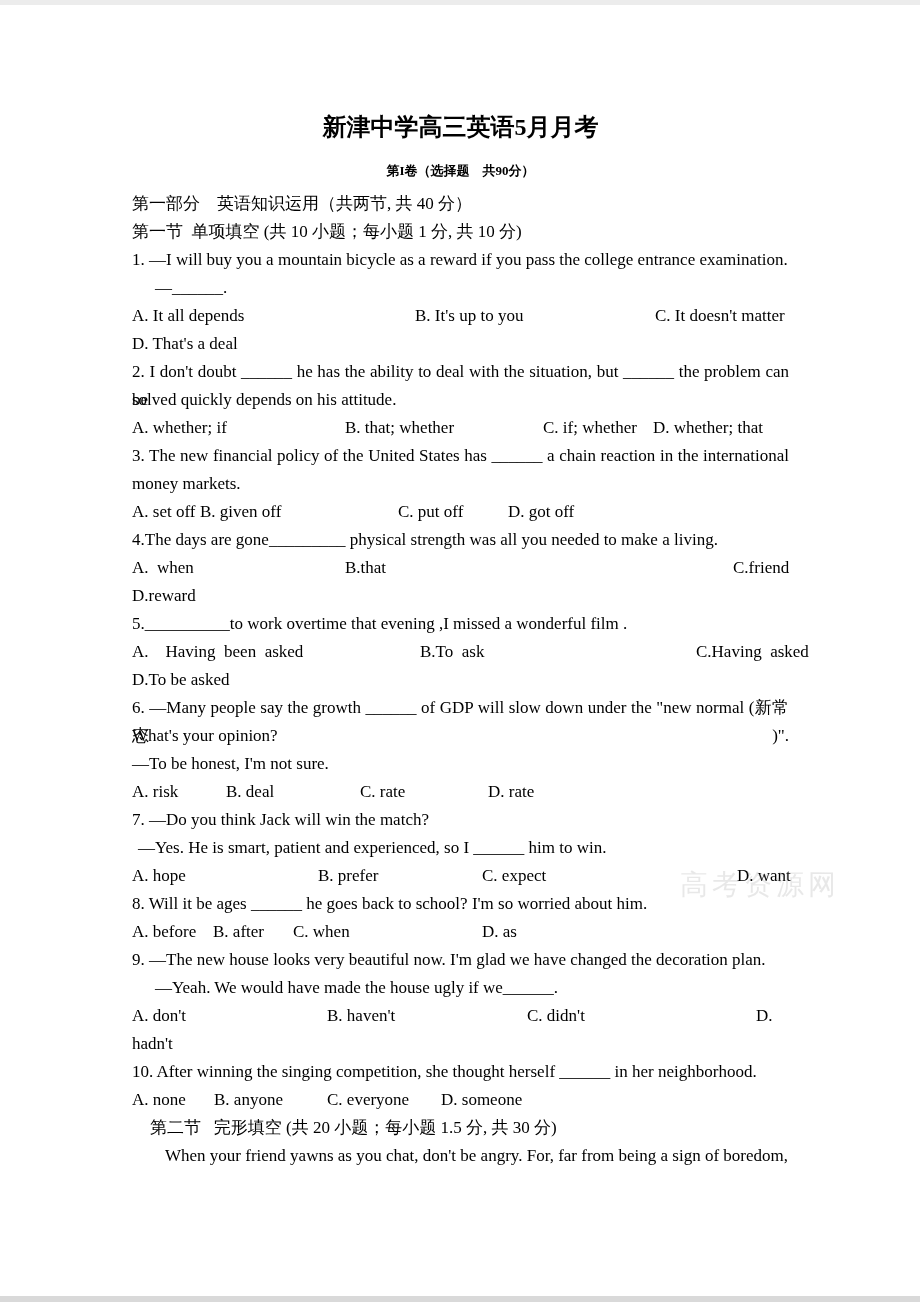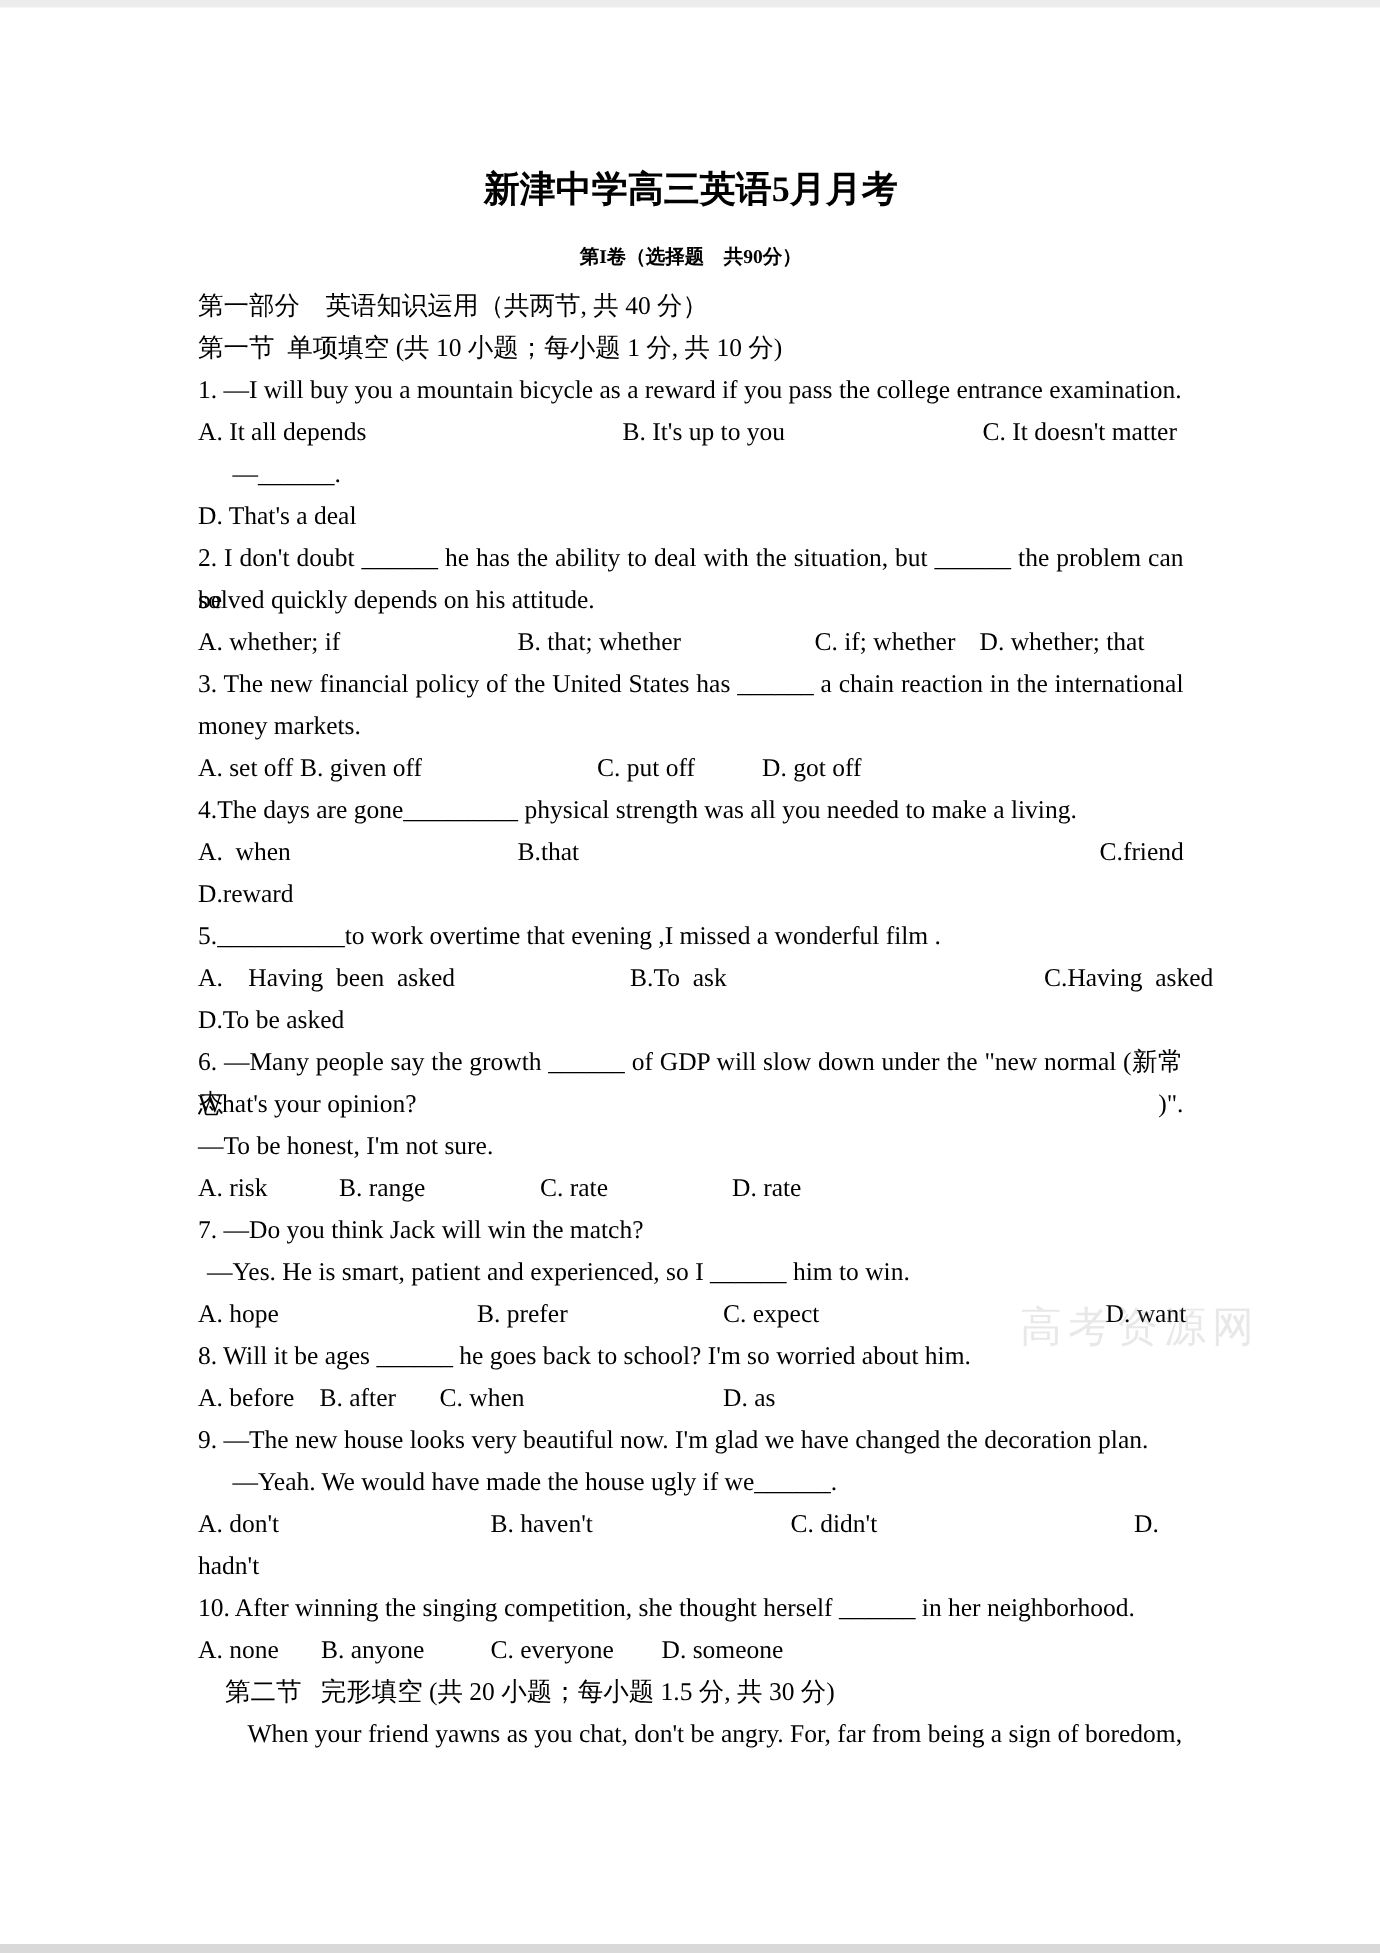--- a/index.html
+++ b/index.html
@@ -71,39 +71,39 @@
 <body>
 
 <div class="page">
   <div class="edge-top"></div>
   <div class="title">新津中学高三英语5月月考</div>
   <div class="subtitle">第I卷（选择题    共90分）</div>
   <div class="lines">
       <div class="line">第一部分    英语知识运用（共两节, 共 40 分）</div>
       <div class="line">第一节  单项填空 (共 10 小题；每小题 1 分, 共 10 分)</div>
       <div class="line">1. —I will buy you a mountain bicycle as a reward if you pass the college entrance examination.</div>
+      <div class="line" style="padding-left: 23px;">—______.</div>
       <div class="line seg"><span style="left: 0px;">A. It all depends</span><span style="left: 283px;">B. It's up to you</span><span style="left: 523px;">C. It doesn't matter</span></div>
-      <div class="line" style="padding-left: 23px;">—______.</div>
       <div class="line">D. That's a deal</div>
       <div class="line justify">2. I don't doubt ______ he has the ability to deal with the situation, but ______ the problem can be</div>
       <div class="line">solved quickly depends on his attitude.</div>
       <div class="line seg"><span style="left: 0px;">A. whether; if</span><span style="left: 213px;">B. that; whether</span><span style="left: 411px; text-align: right;">C. if; whether</span><span style="left: 521px;">D. whether; that</span></div>
       <div class="line justify">3. The new financial policy of the United States has ______ a chain reaction in the international</div>
       <div class="line">money markets.</div>
       <div class="line seg"><span style="left: 0px;">A. set off</span><span style="left: 68px;">B. given off</span><span style="left: 266px;">C. put off</span><span style="left: 376px;">D. got off</span></div>
       <div class="line">4.The days are gone_________ physical strength was all you needed to make a living.</div>
       <div class="line seg"><span style="left: 0px;">A.  when</span><span style="left: 213px;">B.that</span><span style="left: 601px;">C.friend</span></div>
       <div class="line">D.reward</div>
       <div class="line">5.__________to work overtime that evening ,I missed a wonderful film .</div>
       <div class="line seg"><span style="left: 0px;">A.    Having  been  asked</span><span style="left: 288px;">B.To  ask</span><span style="left: 564px;">C.Having  asked</span></div>
       <div class="line">D.To be asked</div>
       <div class="line justify">6. —Many people say the growth ______ of GDP will slow down under the "new normal (新常态)".</div>
       <div class="line">What's your opinion?</div>
       <div class="line">—To be honest, I'm not sure.</div>
-      <div class="line seg"><span style="left: 0px;">A. risk</span><span style="left: 94px;">B. range</span><span style="left: 228px;">C. rate</span><span style="left: 356px;">D. rate</span></div>
+      <div class="line seg"><span style="left: 0px;">A. risk</span><span style="left: 94px;">B. deal</span><span style="left: 228px;">C. rate</span><span style="left: 356px;">D. rate</span></div>
       <div class="line">7. —Do you think Jack will win the match?</div>
       <div class="line" style="padding-left: 6px;">—Yes. He is smart, patient and experienced, so I ______ him to win.</div>
       <div class="line seg"><span style="left: 0px;">A. hope</span><span style="left: 186px;">B. prefer</span><span style="left: 350px;">C. expect</span><span style="left: 605px;">D. want</span></div>
       <div class="line">8. Will it be ages ______ he goes back to school? I'm so worried about him.</div>
       <div class="line seg"><span style="left: 0px;">A. before</span><span style="left: 81px;">B. after</span><span style="left: 161px;">C. when</span><span style="left: 350px;">D. as</span></div>
       <div class="line">9. —The new house looks very beautiful now. I'm glad we have changed the decoration plan.</div>
       <div class="line" style="padding-left: 23px;">—Yeah. We would have made the house ugly if we______.</div>
       <div class="line seg"><span style="left: 0px;">A. don't</span><span style="left: 195px;">B. haven't</span><span style="left: 395px;">C. didn't</span><span style="left: 624px;">D.</span></div>
       <div class="line">hadn't</div>
       <div class="line">10. After winning the singing competition, she thought herself ______ in her neighborhood.</div>

